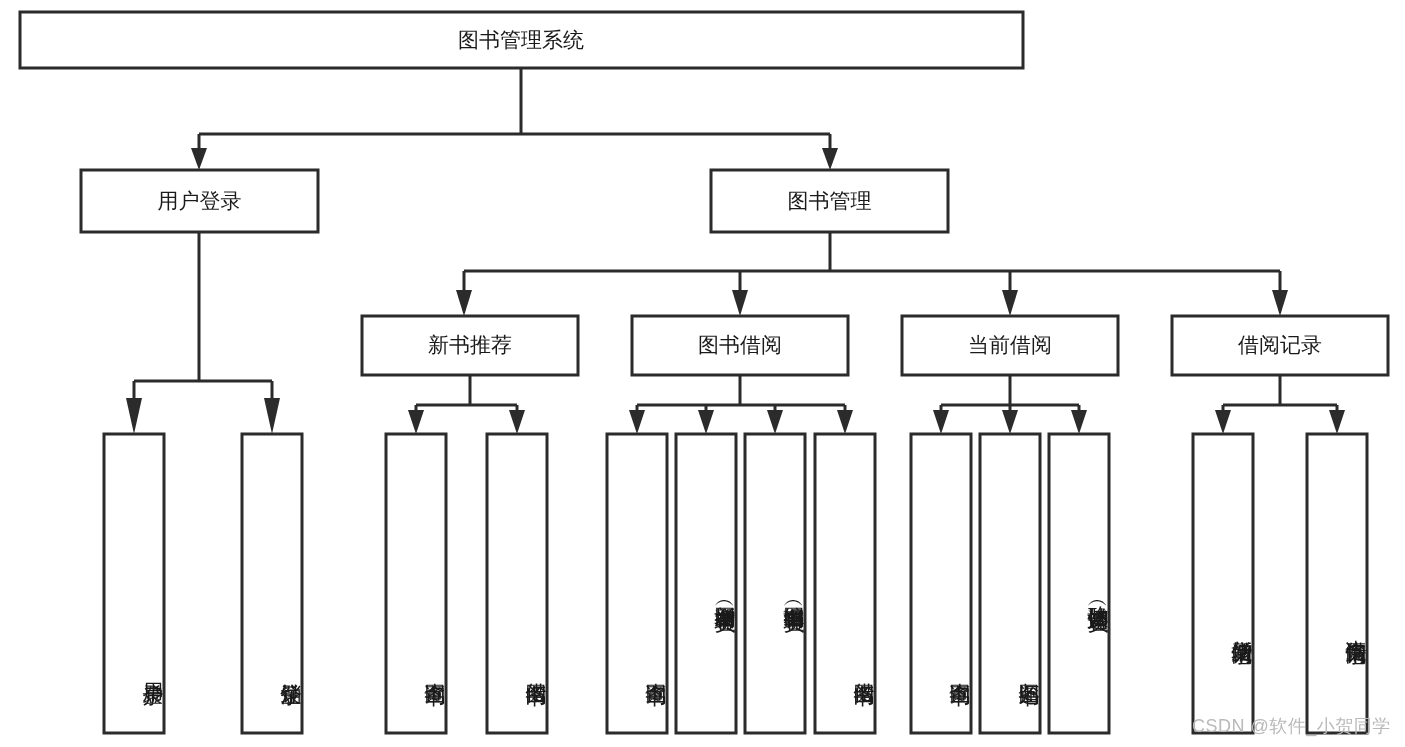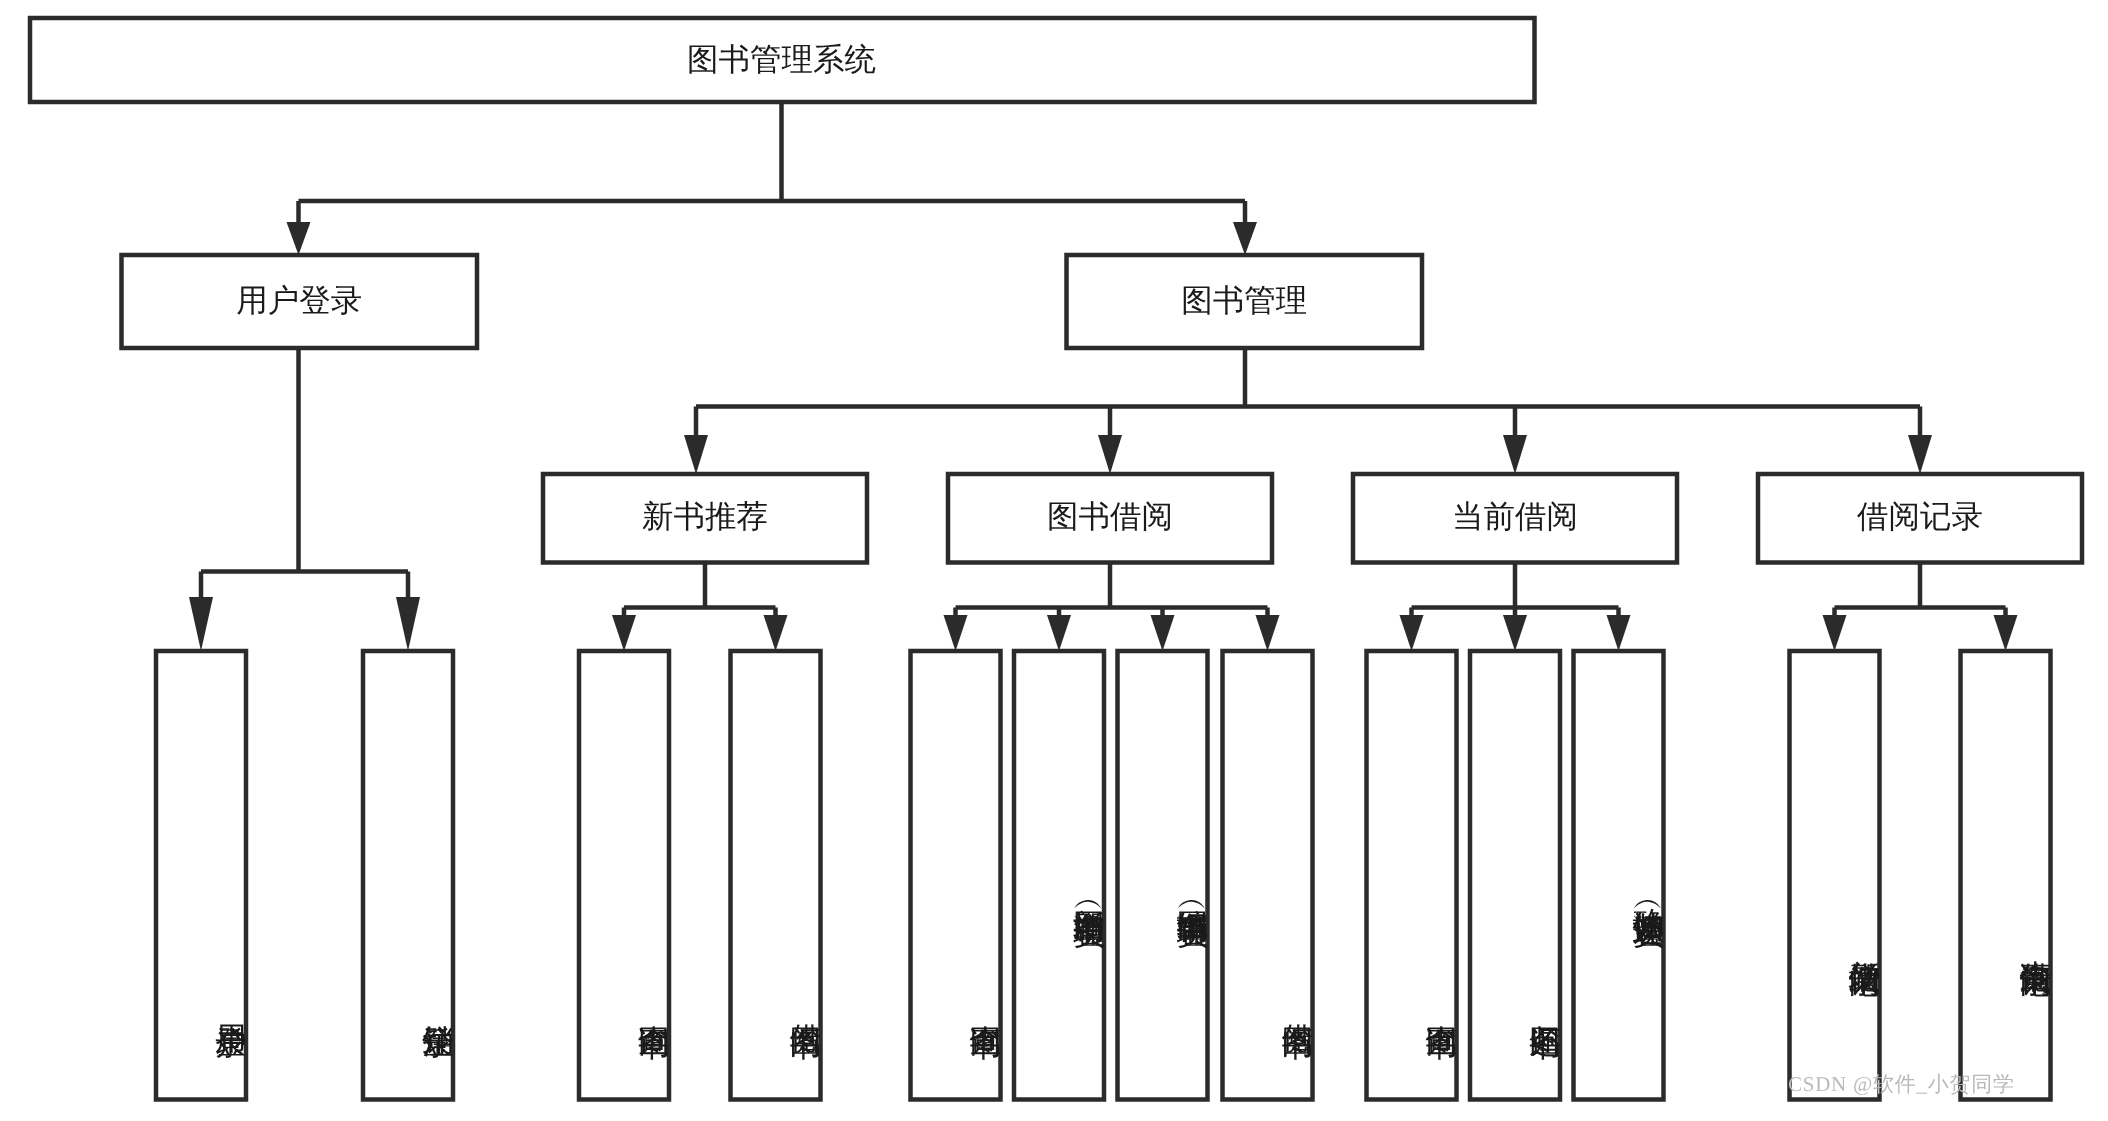--- a/index.html
+++ b/index.html
@@ -60,22 +60,22 @@
     letter-spacing: 1px;
     line-height: 1;
     text-align: center;
     display: flex;
     align-items: flex-start;
     justify-content: center;
     pointer-events: none;
   }
   .watermark {
     position: absolute;
-    font-family: Liberation Serif, serif;
-    font-size: 14px;
+    font-family: Liberation Sans, sans-serif;
+    font-size: 18px;
     color: #b9b9b9;
     white-space: nowrap;
     letter-spacing: 0.5px;
     text-align: center;
   }
 </style>
 </head>
 <body>
 
 <div id="diagram-root">

